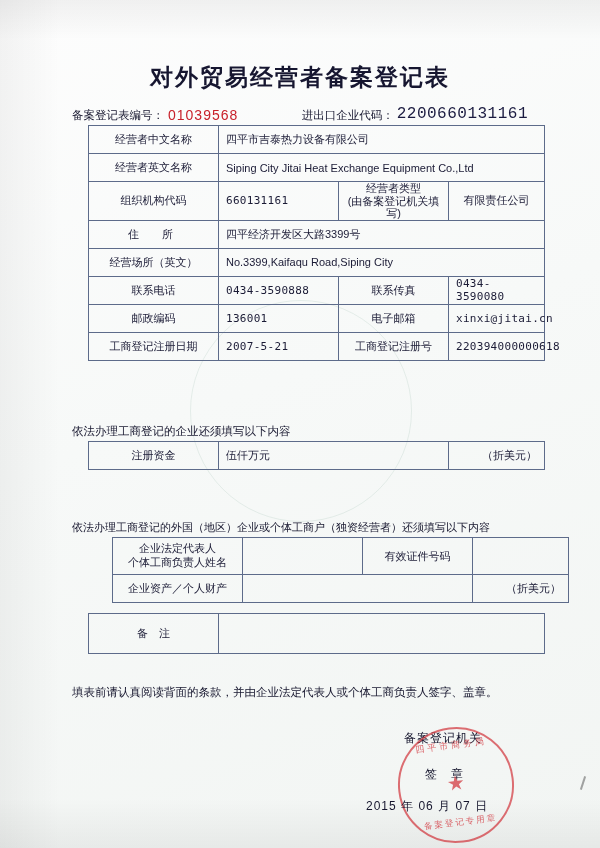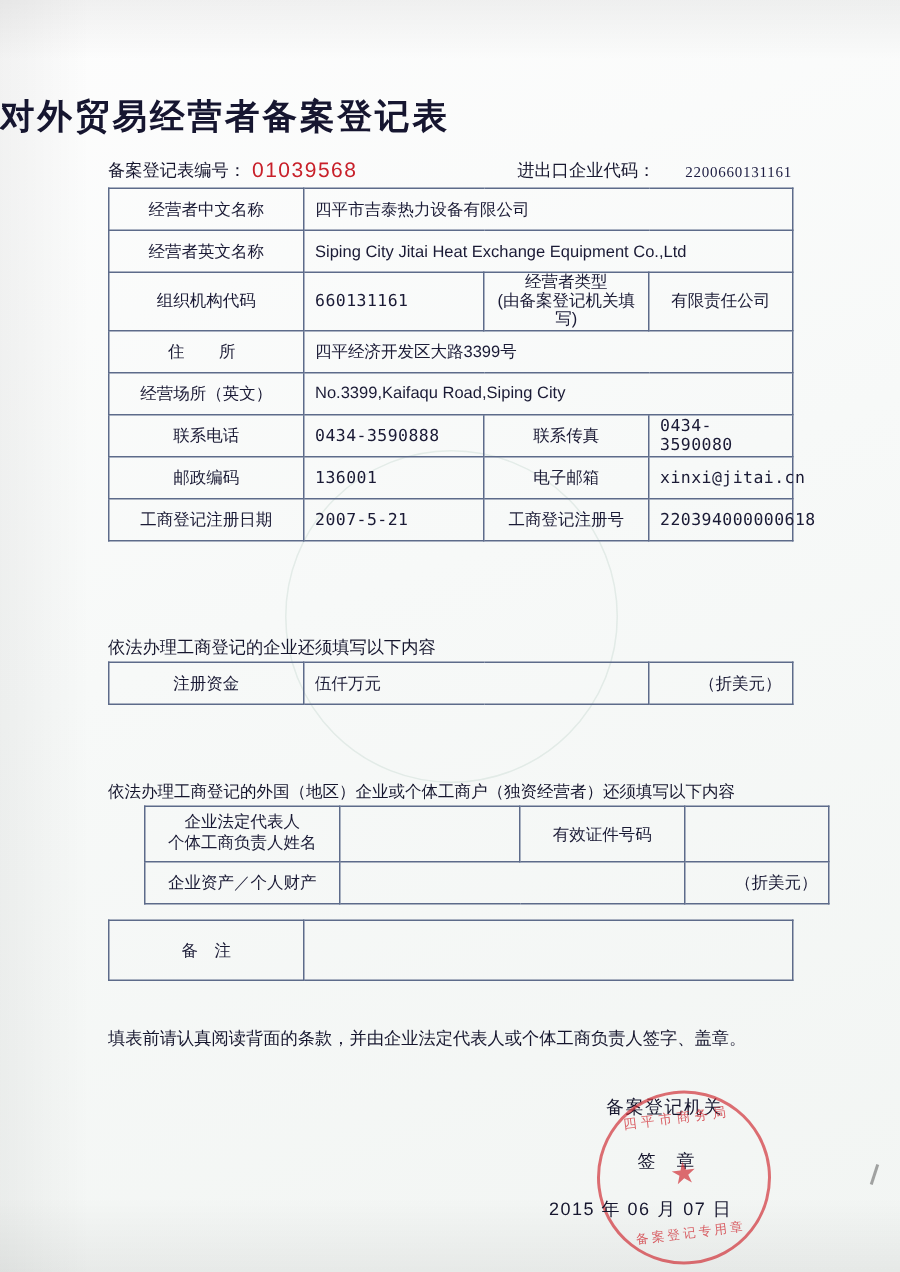--- a/index.html
+++ b/index.html
@@ -34,21 +34,21 @@
   }
   .shade-bottom {
     position: absolute; left: 0; bottom: 0; width: 600px; height: 50px;
     background: linear-gradient(to top, rgba(0,0,0,0.05), rgba(0,0,0,0));
     pointer-events: none;
   }
 
   .title {
     position: absolute;
     top: 62px; left: 0; width: 600px;
-    text-align: left;
+    text-align: center;
     font-size: 23px;
     font-weight: bold;
     letter-spacing: 2px;
     color: #161630;
   }
 
   .hdr-row {
     position: absolute;
     top: 105px; left: 72px; width: 456px;
     font-size: 11.5px;
@@ -60,29 +60,29 @@
   .hdr-label { color: #17172f; }
   .hdr-value-red {
     color: #c8202a;
     font-family: Liberation Sans, sans-serif;
     font-size: 14px;
     letter-spacing: 1px;
     margin-left: 4px;
   }
   .hdr-value {
     color: #1b1b40;
-    font-family: Liberation Serif, serif;
-    font-size: 10px;
+    font-family: Liberation Mono, monospace;
+    font-size: 16px;
     letter-spacing: 0.5px;
-    margin-left: 20px;
+    margin-left: 3px;
   }
 
   table.form {
     position: absolute;
-    left: 72px;
+    left: 88px;
     width: 456px;
     border-collapse: collapse;
     table-layout: fixed;
   }
   table.form td {
     border: 1px solid #5d6b8a;
     height: 27px;
     padding: 0 7px;
     font-size: 11px;
     vertical-align: middle;

